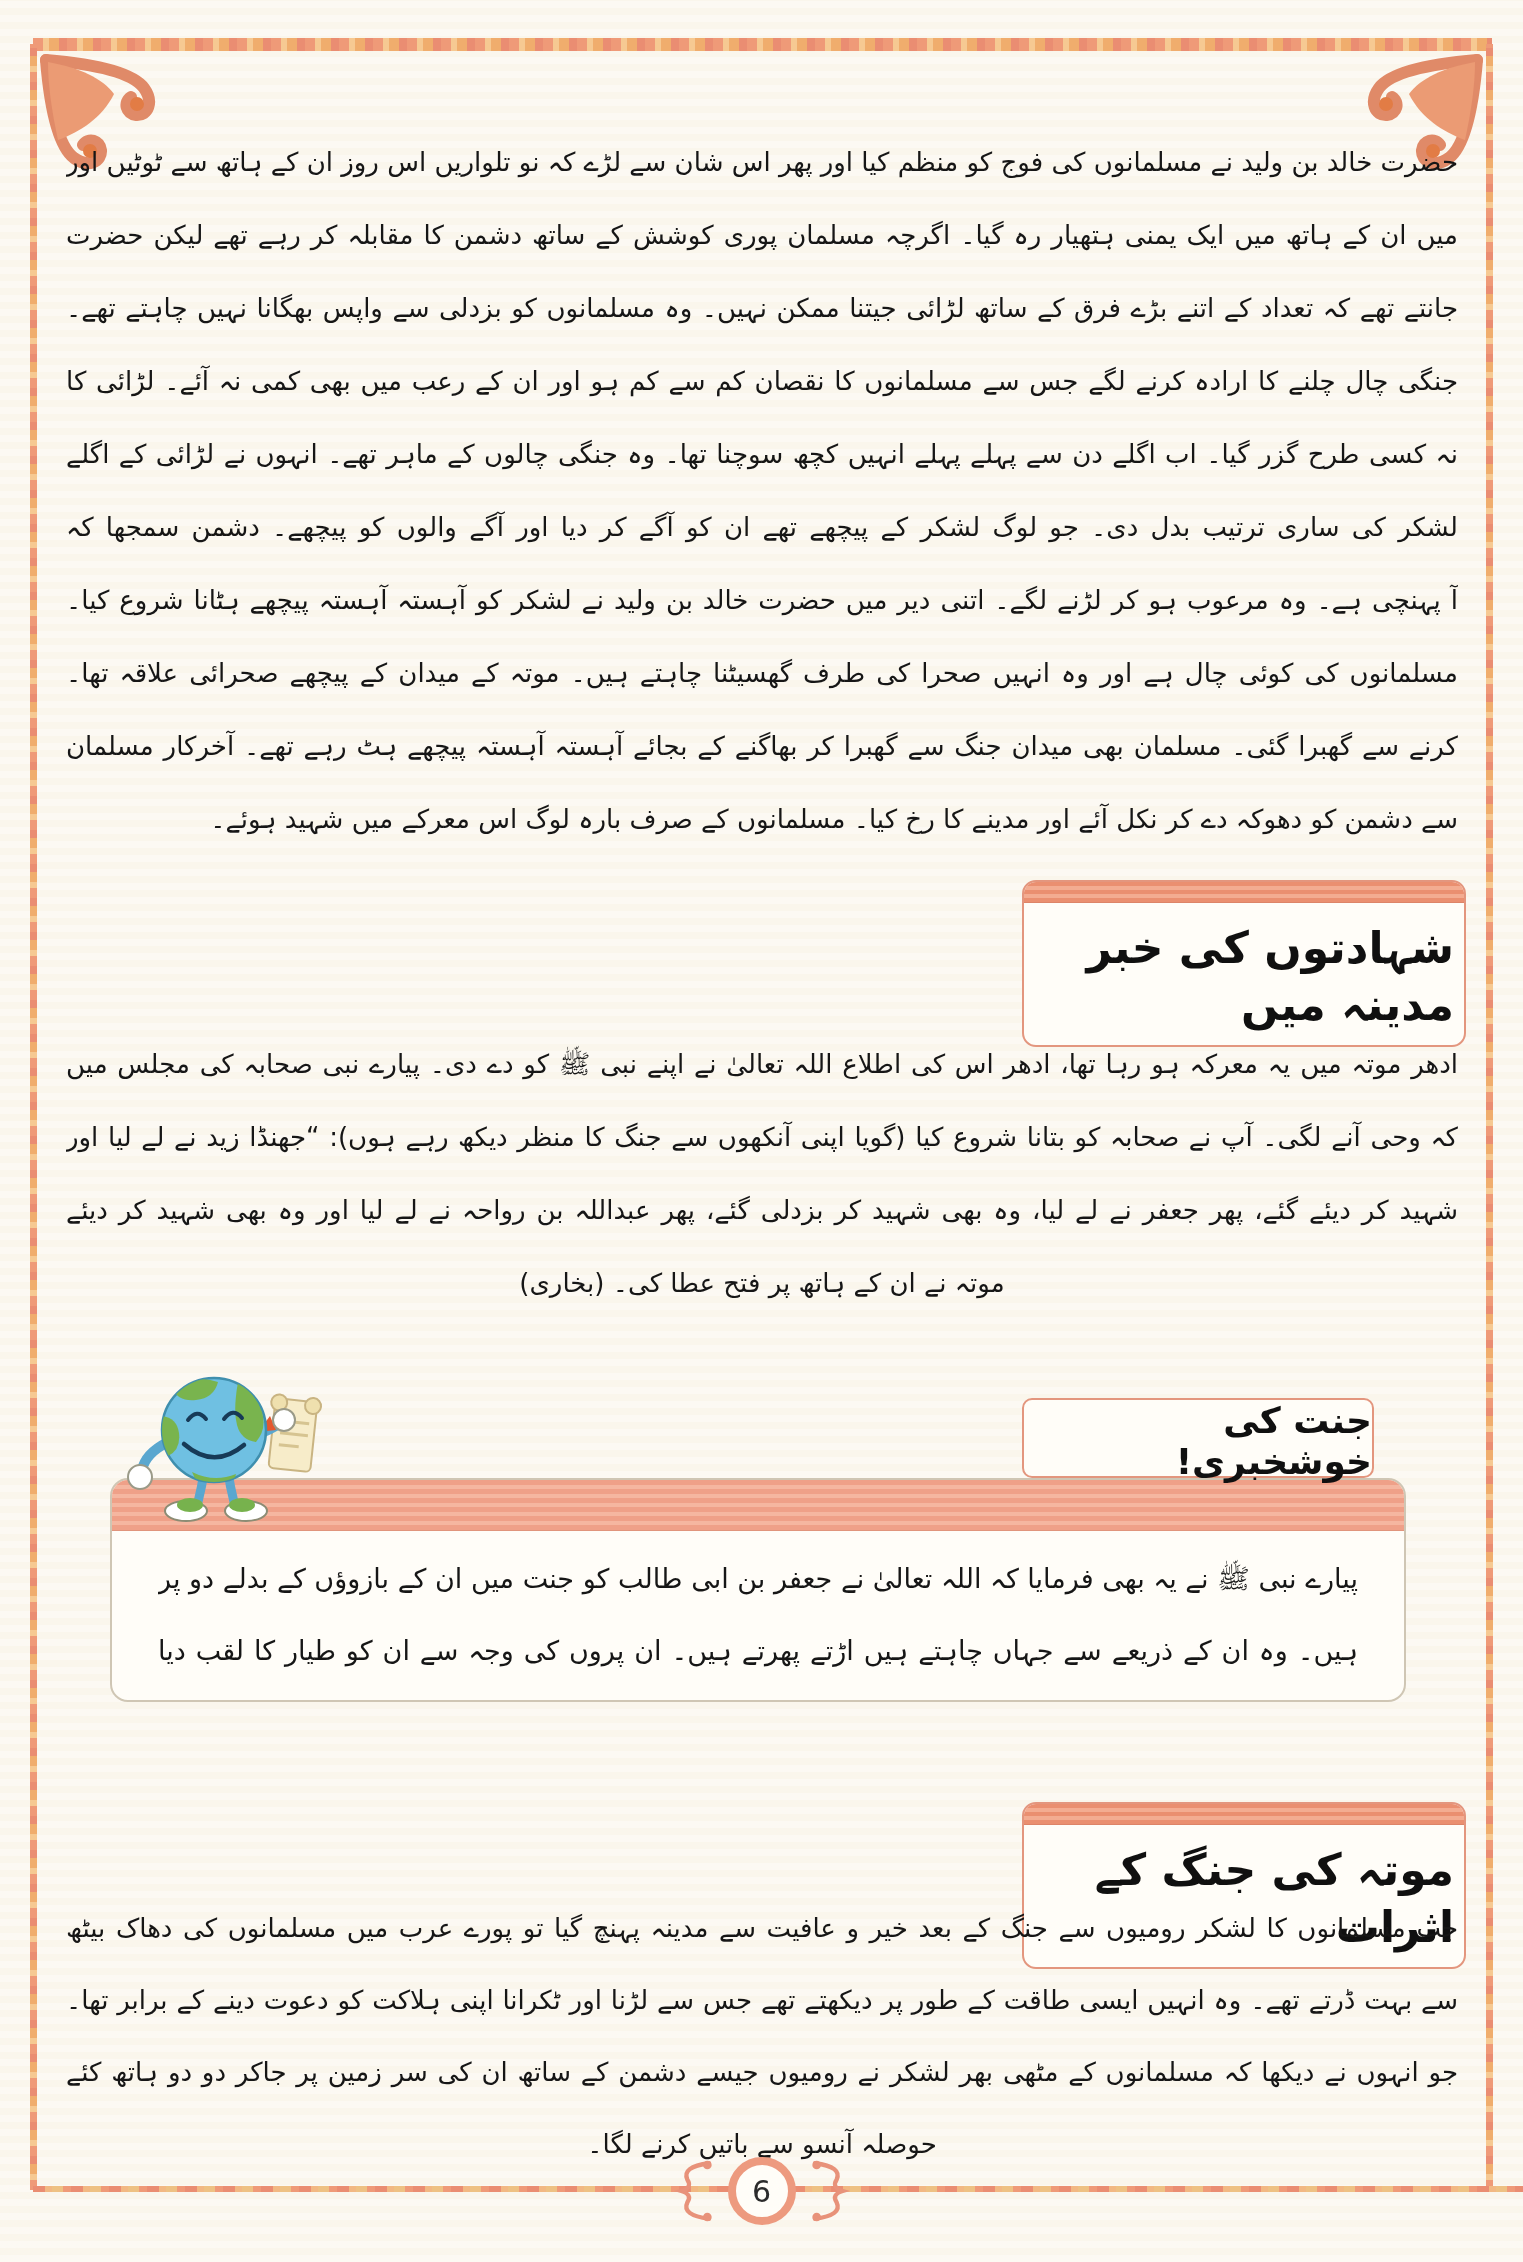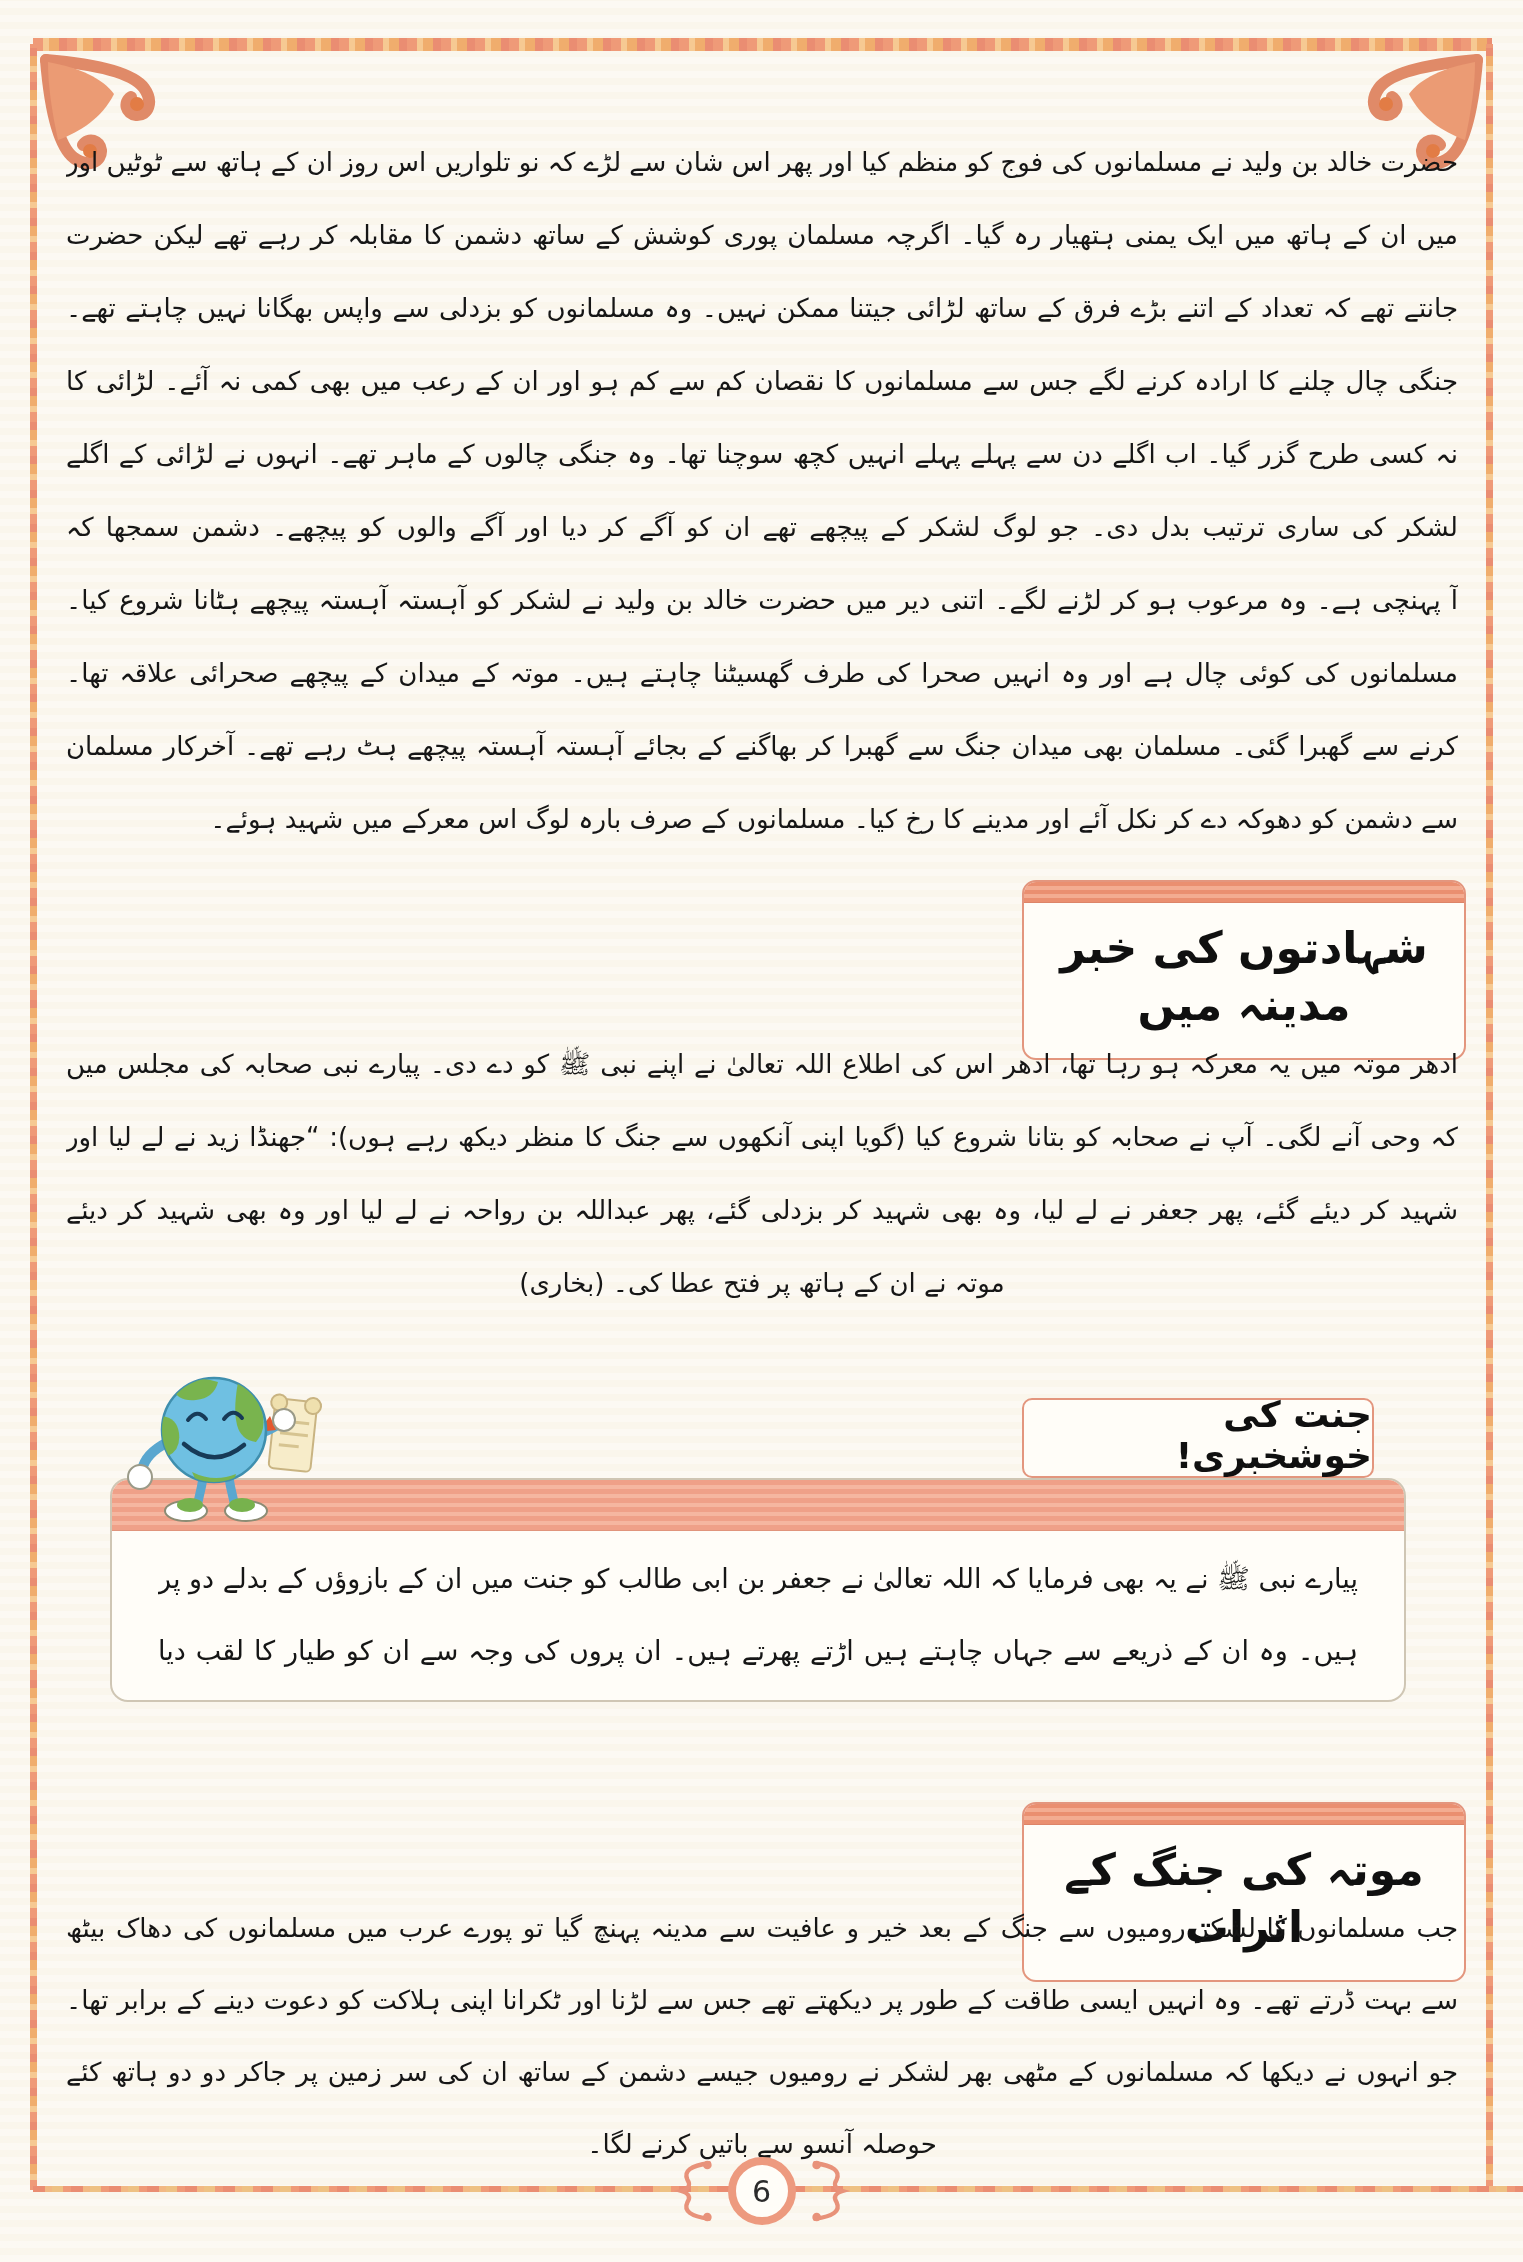--- a/index.html
+++ b/index.html
@@ -30,36 +30,36 @@
   .p2{top:1028px;}
   .p3{top:1892px;}
   .p3 .line{line-height:72px;height:72px;}
   
   .hbox{position:absolute;left:1022px;width:444px;background:#fffdf8;
     border:2px solid #e3967e;border-radius:14px;overflow:hidden;
     box-sizing:border-box;}
   .hbox .hbar{height:20px;
     background:repeating-linear-gradient(0deg,#ea8f70 0 4px,#f3ac91 4px 8px);
     border-bottom:1px solid #dd8468;}
-  .hbox .htext{direction:rtl;text-align:center;font-size:44px;font-weight:bold;
-    padding:16px 10px 25px;line-height:1.3;color:#101010;}
+  .hbox .htext{direction:rtl;text-align:right;font-size:44px;font-weight:bold;
+    padding:16px 10px 12px;line-height:1.3;color:#101010;}
   .h1box{top:880px;}
   .h2box{top:1802px;}
   
   .callout{position:absolute;left:110px;top:1478px;width:1296px;height:224px;
     background:#fffdf8;border:2px solid #cfc6b4;border-radius:18px;overflow:hidden;
     box-sizing:border-box;z-index:1;}
   .callout-band{height:50px;
     background:repeating-linear-gradient(0deg,#efa088 0 5px,#f5b6a0 5px 9px);
     border-bottom:1px solid #e0947c;}
   .callout-text{margin:12px 46px 0;}
   .callout-text .line{font-size:27px;line-height:72px;height:72px;}
   .label-box{position:absolute;left:1022px;top:1398px;width:352px;height:80px;
     background:#fffdf8;border:2px solid #e3967e;border-radius:10px;z-index:3;
-    display:flex;align-items:flex-end;justify-content:center;box-sizing:border-box;}
+    display:flex;align-items:flex-start;justify-content:center;box-sizing:border-box;}
   .label-box .ltext{direction:rtl;font-size:36px;font-weight:bold;color:#101010;}
   .globe{position:absolute;left:112px;top:1374px;width:215px;height:152px;z-index:5;}
   
   .footer-rule{position:absolute;left:33px;right:0;top:2186px;height:6px;
     background:repeating-linear-gradient(90deg,#ea8d72 0 12px,#f2b883 12px 19px,#eec183 19px 30px,#ef9a78 30px 38px);}
   .page-ornament{position:absolute;left:0;right:0;top:2148px;height:86px;
     display:flex;align-items:center;justify-content:center;gap:12px;}
   .pnum-circle{width:68px;height:68px;border-radius:50%;background:#fffdf8;
     border:8px solid #ed9a7f;display:flex;align-items:center;justify-content:center;
     box-sizing:border-box;z-index:2;}

